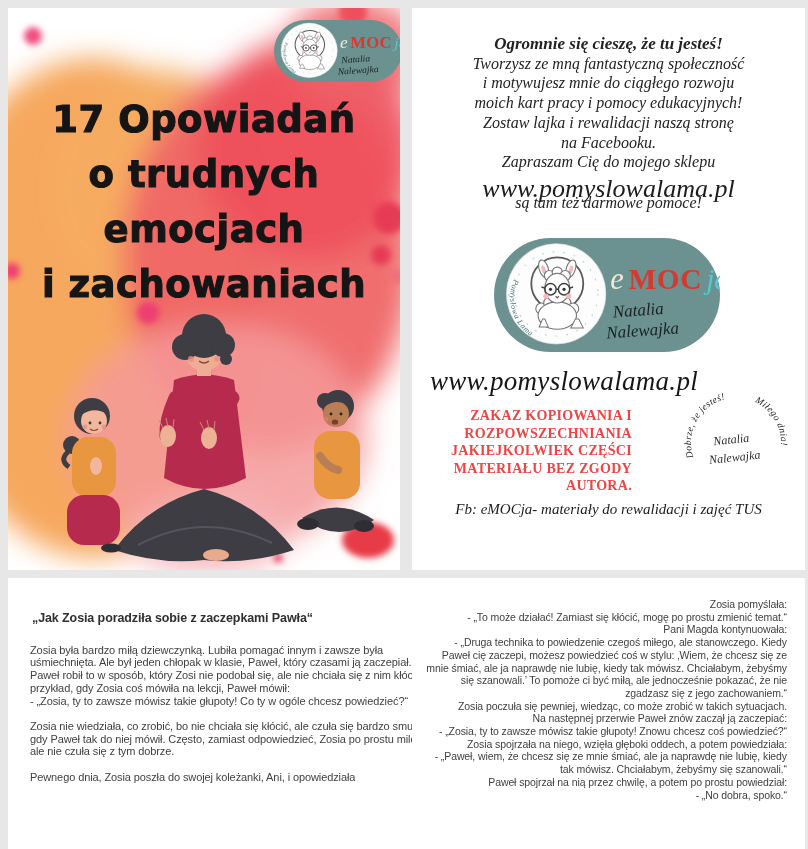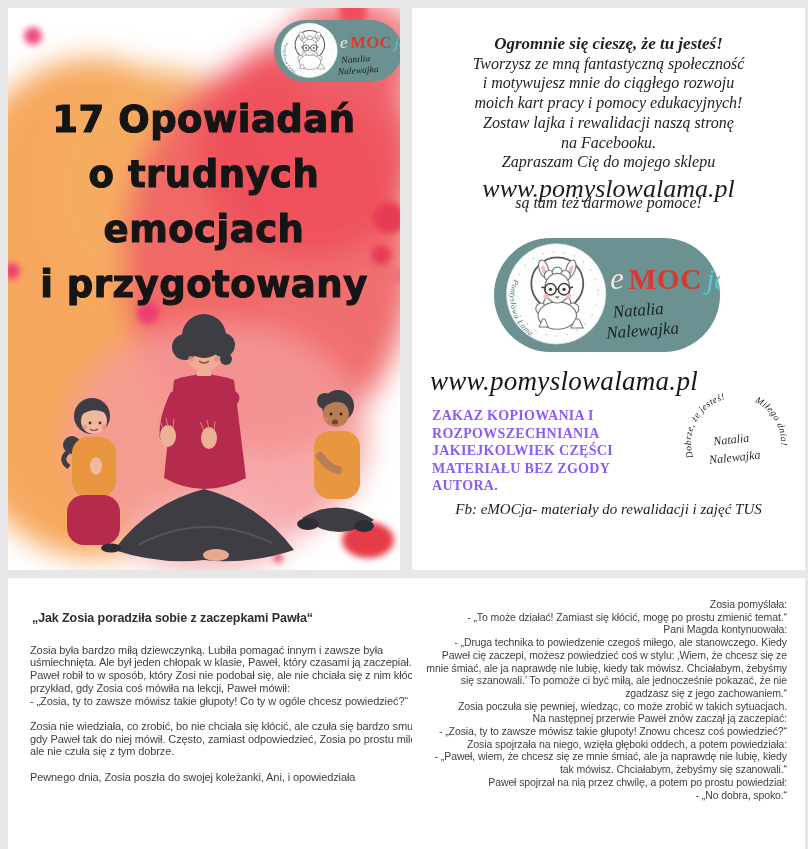--- a/index.html
+++ b/index.html
@@ -38,22 +38,22 @@
   }
   .freebies{
     position:absolute;top:186px;left:0;right:0;text-align:center;
     font-style:italic;font-size:16px;color:#222;
   }
   .website-url{
     position:absolute;top:358px;left:18px;
     font-style:italic;font-size:27px;color:#161616;letter-spacing:.3px;
   }
   .copyright{
-    position:absolute;top:399px;left:20px;width:200px;text-align:left;
-    font-weight:bold;font-size:14px;line-height:17.5px;color:#8b5cf6;letter-spacing:.3px;
+    position:absolute;top:399px;left:20px;width:200px;text-align:right;
+    font-weight:bold;font-size:14px;line-height:17.5px;color:#ef4444;letter-spacing:.3px;
   }
   .stamp{position:absolute;left:268px;top:377px;}
   .fb-line{
     position:absolute;top:493px;left:0;right:0;text-align:center;
     font-style:italic;font-size:15px;color:#1d1d1d;
   }
   .ai-line{
     position:absolute;top:521px;left:0;right:0;text-align:center;
     font-style:italic;font-weight:bold;font-size:17px;color:#1d1d1d;
   }
@@ -231,21 +231,21 @@
       <path d="M294,510 Q330,488 366,512 Q330,537 294,510 Z" fill="#3e3d44"></path>
       <ellipse cx="300" cy="516" rx="11" ry="6" fill="#2e2d33"></ellipse>
       <ellipse cx="356" cy="518" rx="10" ry="6" fill="#2e2d33"></ellipse>
     </g>
   </svg>
 
   <div class="cover-title">
     <div>17 Opowiadań</div>
     <div>o trudnych</div>
     <div>emocjach</div>
-    <div>i przygotowany</div>
+    <div>i zachowaniach</div>
   </div>
 
   <svg class="logo-small" viewBox="0 0 200 100" preserveAspectRatio="none">
     <use href="#logoSym"></use>
   </svg>
 </section>
 
 <section class="page page-info">
   <div class="info-intro serif">
     <div class="lead">Ogromnie się cieszę, że tu jesteś!</div>

